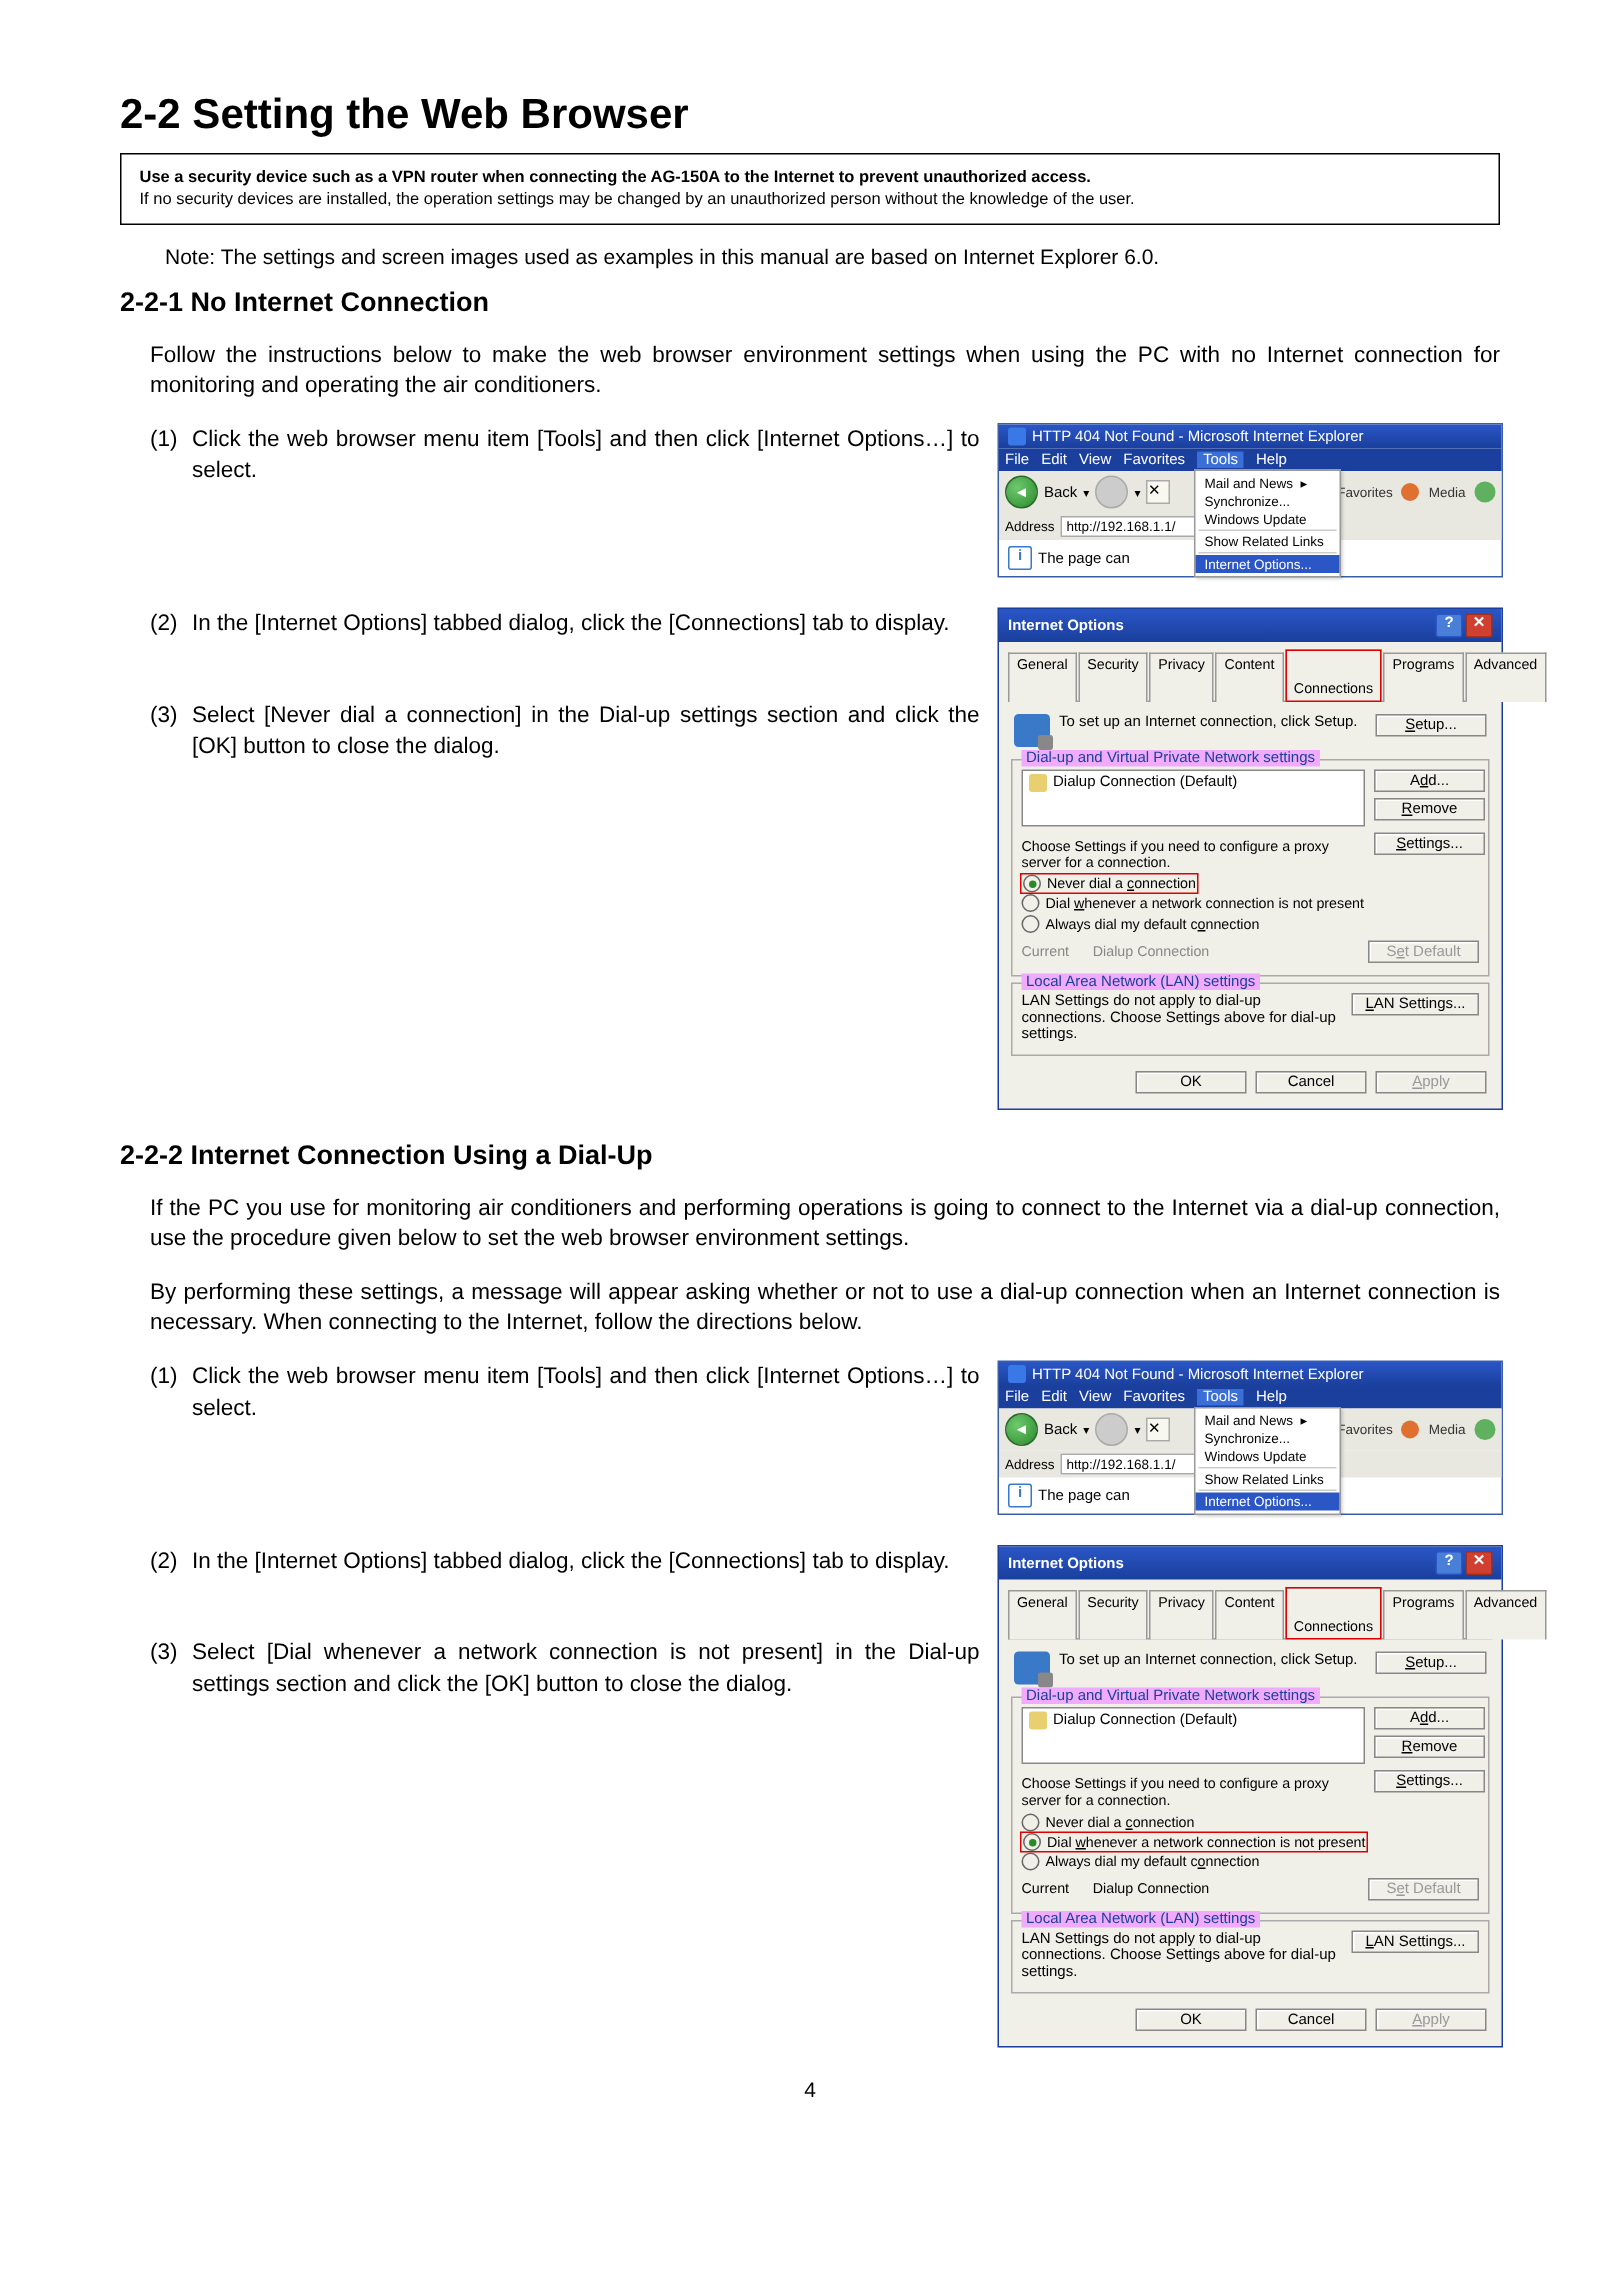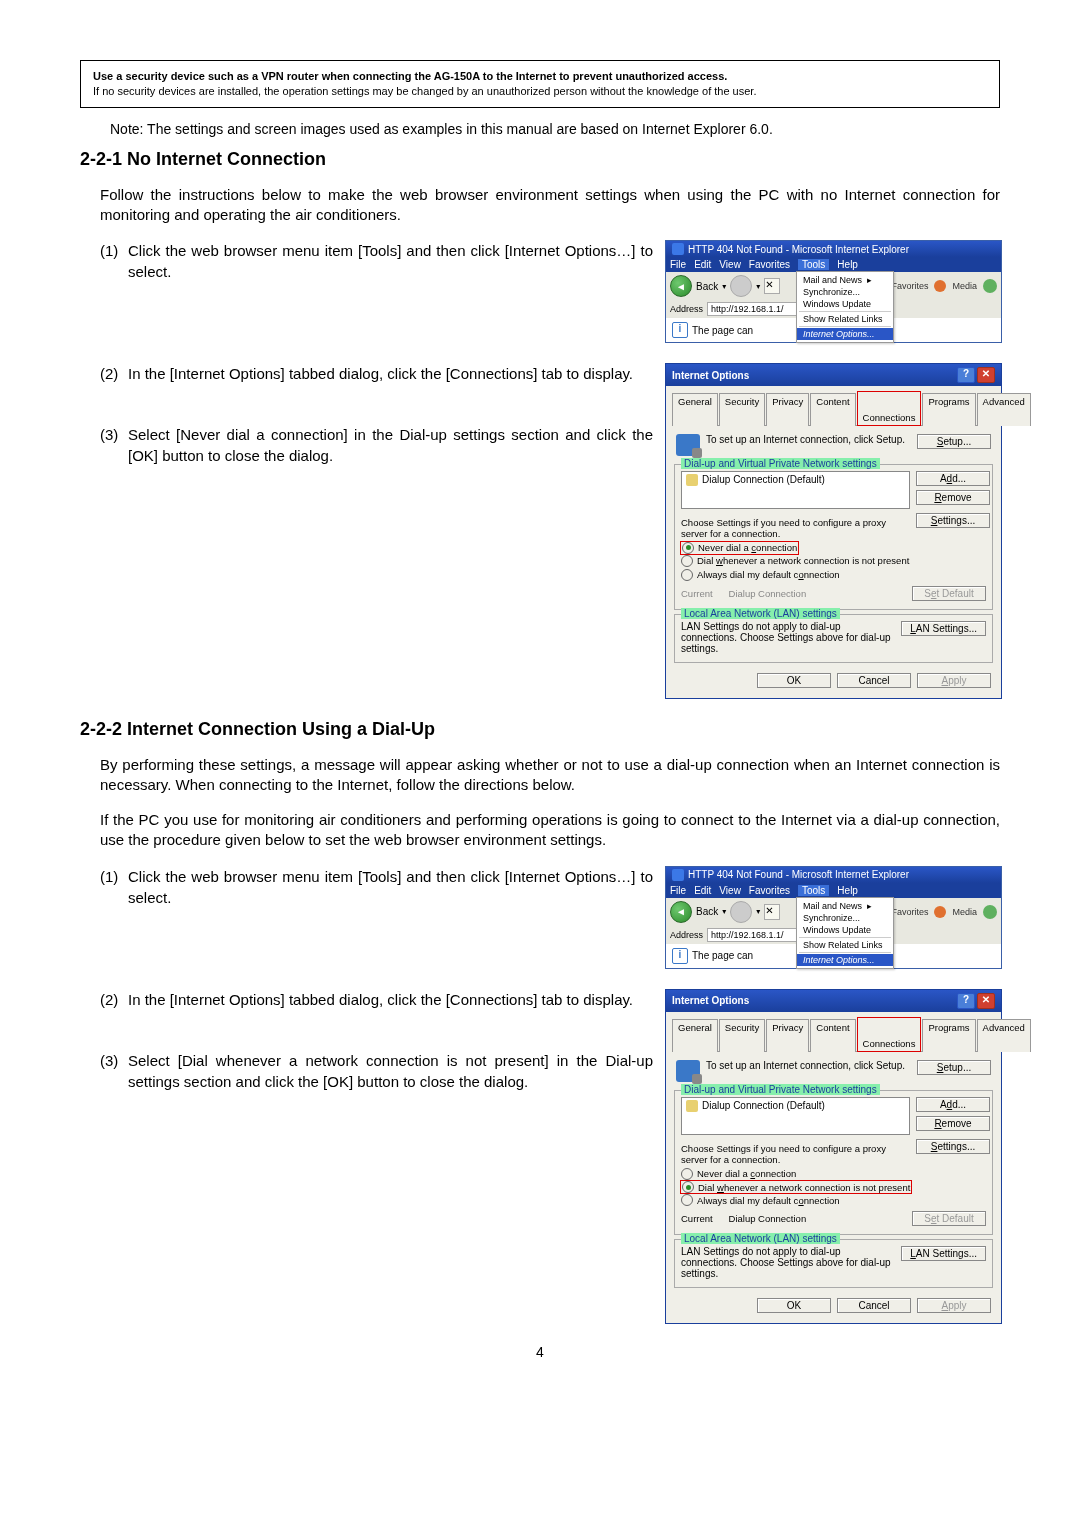--- a/index.html
+++ b/index.html
@@ -155,21 +155,20 @@
     white-space: nowrap;
   }
   .tools-dropdown .sep {
     border-top: 1px solid #ccc;
     margin: 1px 2px;
     padding: 0;
   }
   .tools-dropdown .hl {
     background: #2a56c6;
     color: #fff;
-    font-style: italic;
   }
   .ie-fav-row {
     display: flex;
     align-items: center;
     gap: 6px;
     font-size: 9px;
     color: #333;
   }
   .star-icon {
     color: #f5c518;
@@ -310,21 +309,21 @@
   .fieldset {
     border: 1px solid #aaa;
     margin: 4px 2px;
     padding: 6px 6px 8px 6px;
     position: relative;
   }
   .fieldset-legend {
     position: absolute;
     top: -7px;
     left: 6px;
-    background: #86efac;
+    background: #f0abfc;
     padding: 0 3px;
     color: #1a3f9c;
     font-size: 10px;
   }
   .listbox {
     background: #fff;
     border: 1px solid #888;
     height: 32px;
     padding: 2px 4px;
     display: flex;
@@ -393,20 +392,21 @@
     justify-content: flex-end;
     gap: 6px;
     padding: 6px 4px 4px 4px;
   }
   .u { text-decoration: underline; }
 </style>
 </head>
 <body>
 
 <div class="page">
+  <h1>2-2 Setting the Web Browser</h1>
 
   <div class="warning-box">
     <span class="bold">Use a security device such as a VPN router when connecting the AG-150A to the Internet to prevent unauthorized access.</span><br>
     <span>If no security devices are installed, the operation settings may be changed by an unauthorized person without the knowledge of the user.</span>
   </div>
 
   <p class="body-text note-indent">Note: The settings and screen images used as examples in this manual are based on Internet Explorer 6.0.</p>
 
   <h2>2-2-1 No Internet Connection</h2>
   <p class="section-body">Follow the instructions below to make the web browser environment settings when using the PC with no Internet connection for monitoring and operating the air conditioners.</p>
@@ -555,22 +555,22 @@
             <span class="dlg-btn">OK</span>
             <span class="dlg-btn">Cancel</span>
             <span class="dlg-btn disabled"><span class="u">A</span>pply</span>
           </div>
         </div>
       </div>
     </div>
   </div>
 
   <h2 style="margin-top:20px;">2-2-2 Internet Connection Using a Dial-Up</h2>
+  <p class="section-body">If the PC you use for monitoring air conditioners and performing operations is going to connect to the Internet via a dial-up connection, use the procedure given below to set the web browser environment settings.</p>
   <p class="section-body">By performing these settings, a message will appear asking whether or not to use a dial-up connection when an Internet connection is necessary. When connecting to the Internet, follow the directions below.</p>
-  <p class="section-body">If the PC you use for monitoring air conditioners and performing operations is going to connect to the Internet via a dial-up connection, use the procedure given below to set the web browser environment settings.</p>
 
   <div class="row">
     <div class="text-col">
       <div class="step-item">
         <div class="step-marker">(1)</div>
         <div class="step-content">Click the web browser menu item [Tools] and then click [Internet Options…] to select.</div>
       </div>
     </div>
     <div class="img-col">
 

